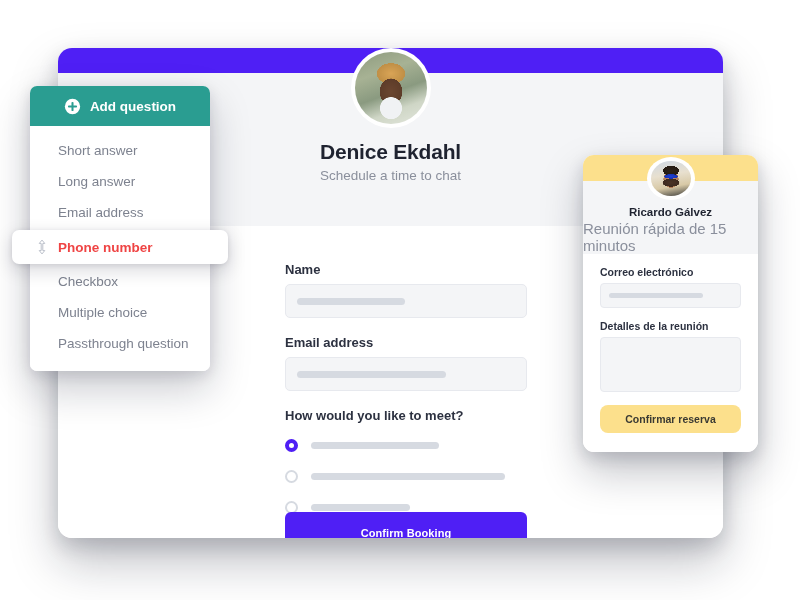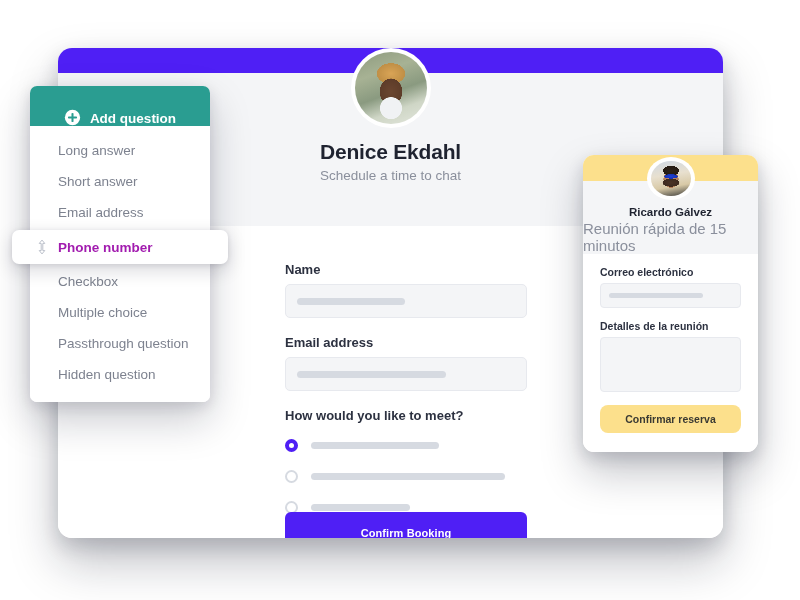--- a/index.html
+++ b/index.html
@@ -179,21 +179,21 @@
     border-radius: 7px;
     box-shadow: 0 18px 40px rgba(15,18,40,0.22), 0 4px 14px rgba(15,18,40,0.12);
     overflow: visible;
   }
 
   #add-question-header {
     height: 40px;
     background: #2a9d91;
     border-radius: 7px 7px 0 0;
     display: flex;
-    align-items: flex-end;
+    align-items: center;
     justify-content: center;
     color: #ffffff;
     font-size: 13.5px;
     font-weight: 700;
   }
   #add-question-header .plus-icon {
     width: 17px;
     height: 17px;
     margin-right: 9px;
     flex: 0 0 auto;
@@ -217,21 +217,21 @@
     cursor: pointer;
   }
   .q-item.active {
     position: relative;
     left: -18px;
     width: 216px;
     height: 34px;
     background: #ffffff;
     border-radius: 7px;
     box-shadow: 0 6px 18px rgba(15,18,40,0.17), 0 1px 5px rgba(15,18,40,0.10);
-    color: #a21caf;
+    color: #ef4444;
     font-weight: 700;
     padding-left: 46px;
     z-index: 4;
     margin: 2px 0;
   }
   .q-item.active .drag-icon {
     position: absolute;
     left: 25px;
     top: 50%;
     transform: translateY(-50%);
@@ -416,25 +416,25 @@
         <circle cx="10" cy="10" r="9" fill="#ffffff"></circle>
         <rect x="8.8" y="4.6" width="2.4" height="10.8" rx="1.1" fill="#2a9d91"></rect>
         <rect x="4.6" y="8.8" width="10.8" height="2.4" rx="1.1" fill="#2a9d91"></rect>
       </svg>
       <span>Add question</span>
     </div>
 
     <div id="question-list">
 
       <div class="q-item">
+        <span>Short answer</span>
+      </div>
+
+      <div class="q-item">
         <span>Long answer</span>
-      </div>
-
-      <div class="q-item">
-        <span>Short answer</span>
       </div>
 
       <div class="q-item">
         <span>Email address</span>
       </div>
 
       <div class="q-item active">
         <svg class="drag-icon" viewBox="0 0 10 18">
           <path d="M5 1.2 L8.1 5.0 L5.9 5.0 L5.9 13.0 L8.1 13.0 L5 16.8 L1.9 13.0 L4.1 13.0 L4.1 5.0 L1.9 5.0 Z" fill="none" stroke="#b9bec9" stroke-width="1.1" stroke-linejoin="round"></path>
         </svg>
@@ -446,23 +446,20 @@
       </div>
 
       <div class="q-item">
         <span>Multiple choice</span>
       </div>
 
       <div class="q-item">
         <span>Passthrough question</span>
       </div>
 
-      <div class="q-item">
-        <span>Hidden question</span>
-      </div>
 
     </div>
   </div>
 
   <div id="spanish-card">
 
     <div id="spanish-accent-bar"></div>
 
     <div id="spanish-header">
       <div id="spanish-avatar-wrap" class="avatar-wrap">

